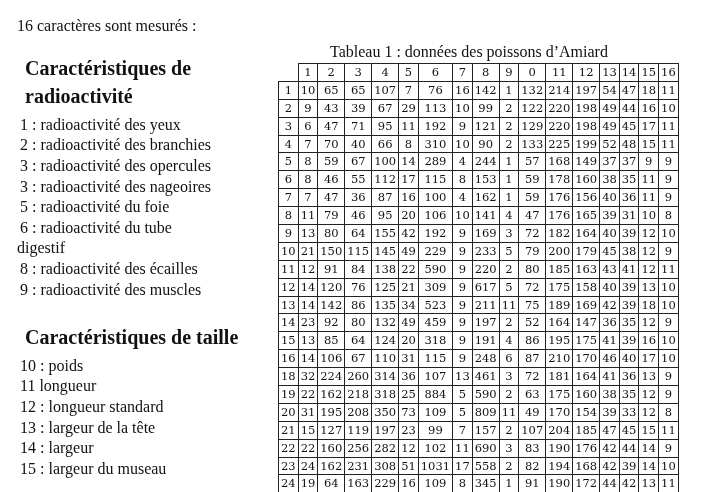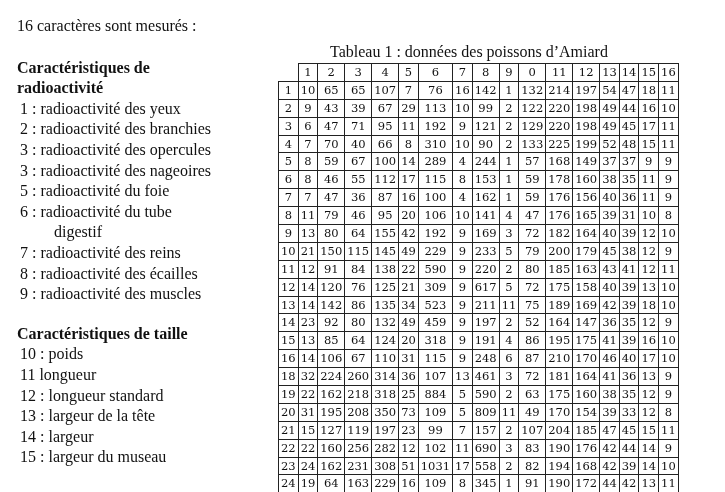--- a/index.html
+++ b/index.html
@@ -1,21 +1,21 @@
 <!DOCTYPE html>
 <html><head>
 <meta charset="utf-8">
 <style>
   html, body { margin:0; padding:0; background:#ffffff; }
   body { width:725px; height:492px; position:relative; overflow:hidden; font-family:"Liberation Serif", serif; color:#111; }
   .left { position:absolute; left:17px; top:16px; width:250px; font-size:16px; line-height:20.6px; }
   .intro { margin:0 0 21px 0; }
-  .heading { font-weight:bold; margin:0; font-size:16px; }
+  .heading { font-weight:bold; margin:8px; font-size:20px; }
   .item { margin:0; padding-left:3px; }
-  .wrap { padding-left:0;margin-left:37px; }
+  .wrap { padding-left:0; }
   .gap { height:19px; }
   .caption { position:absolute; left:330px; top:43px; font-size:16px; }
   table.data { position:absolute; left:278px; top:63px; border-collapse:collapse; font-family:"DejaVu Serif", serif; font-size:11.5px; }
   table.data td { border:1px solid #222; text-align:center; padding:0 2px; height:16.9px; line-height:15px; }
   table.data td.corner { border-top:none; border-left:none; }
   table.data td.rowhead { }
 </style>
 </head>
 <body>
 
@@ -24,21 +24,20 @@
   <p class="heading">Caractéristiques de</p>
   <p class="heading">radioactivité</p>
   <div id="radio-list">
       <p class="item">1 : radioactivité des yeux</p>
       <p class="item">2 : radioactivité des branchies</p>
       <p class="item">3 : radioactivité des opercules</p>
       <p class="item">3 : radioactivité des nageoires</p>
       <p class="item">5 : radioactivité du foie</p>
       <p class="item">6 : radioactivité du tube</p>
       <p class="item wrap">digestif</p>
-      <p class="item">7 : radioactivité des reins</p>
       <p class="item">8 : radioactivité des écailles</p>
       <p class="item">9 : radioactivité des muscles</p>
     </div>
   <div class="gap"></div>
   <p class="heading">Caractéristiques de taille</p>
   <div id="size-list">
       <p class="item">10 : poids</p>
       <p class="item">11 longueur</p>
       <p class="item">12 : longueur standard</p>
       <p class="item">13 : largeur de la tête</p>

